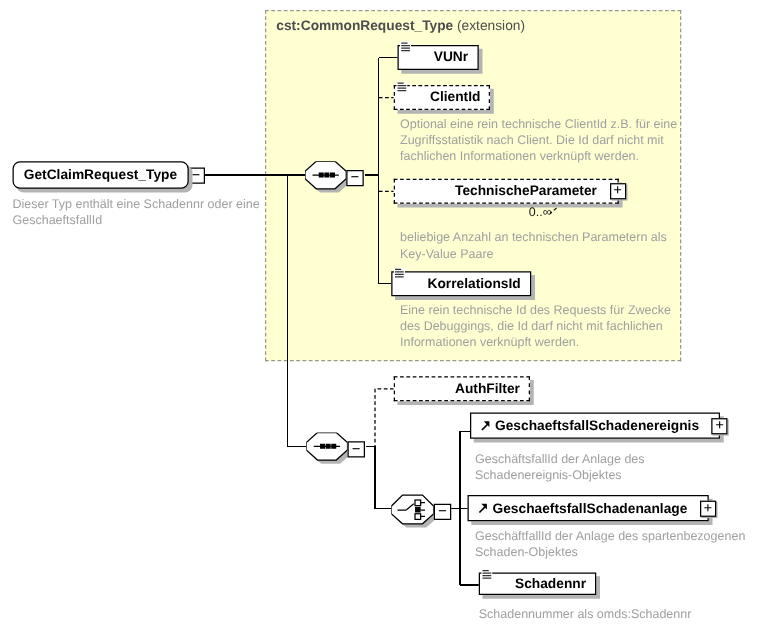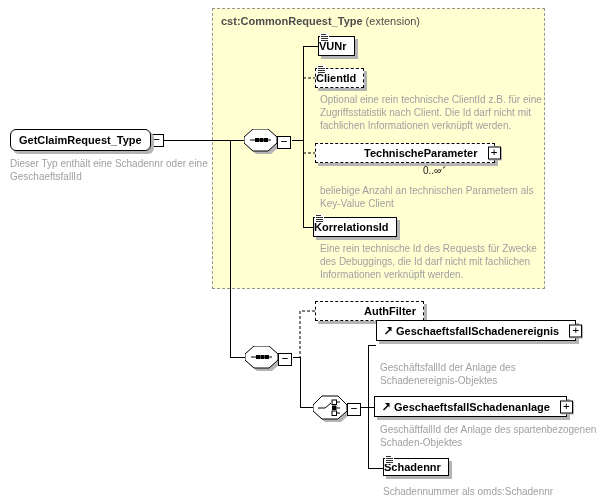--- a/index.html
+++ b/index.html
@@ -13,21 +13,21 @@
   .ext-header .suffix{font-weight:normal;margin-left:3px;}
   
   #wires{position:absolute;left:0;top:0;z-index:1;}
   
   .node{position:absolute;display:flex;align-items:center;z-index:2;}
   .el{position:relative;display:flex;align-items:center;height:20px;background:#fff;
       border:1px solid #000;box-shadow:3px 3px 0 #b4b4b4;padding:0 7px;
       font-size:11px;font-weight:bold;color:#000;white-space:nowrap;box-sizing:border-box;}
   .el.rootbox{height:22px;border-radius:6px;padding:0 8px;}
   .el.opt{border-style:dashed;padding-left:48px;}
-  .el.has-icon{padding-left:0;}
+  .el.has-icon{padding-left:28px;}
   .eicon{position:absolute;left:1px;top:-4px;}
   .refarrow{margin-right:3px;display:inline-flex;}
   .btn{width:14px;height:13px;background:#fff;border:1px solid #000;box-sizing:border-box;
        font:11px/10px "DejaVu Sans Mono",monospace;text-align:center;color:#000;
        margin-left:-1px;flex:0 0 auto;cursor:default;}
   .el .btn.expander{position:absolute;right:-7px;top:50%;transform:translateY(-50%);
        width:13px;box-shadow:1px 1px 0 #b4b4b4;}
   .comp-minus{margin-left:-4px;}
   
   .ann{position:absolute;z-index:2;font-size:10px;line-height:13px;color:#a0a0a0;white-space:nowrap;}
@@ -124,21 +124,21 @@
 
   <div class="node" style="left:315px;top:143px;">
     <div class="el opt" style="padding-right:16px;">
       <span>TechnischeParameter</span>
       <span class="btn expander">+</span>
     </div>
   </div>
   <div class="occ">0..∞</div>
   <div class="ann" style="left:320px;top:184px;">
     <div>beliebige Anzahl an technischen Parametern als</div>
-    <div>Key-Value Client</div>
+    <div>Key-Value Paare</div>
   </div>
 
   <div class="node" style="left:313px;top:217px;">
     <div class="el has-icon">
       <svg class="eicon" width="9" height="9">
         <rect x="0" y="0" width="9" height="9" fill="#fff"></rect>
         <line x1="1" y1="1.5" x2="6" y2="1.5" stroke="#333"></line>
         <line x1="1" y1="3.5" x2="8" y2="3.5" stroke="#333"></line>
         <line x1="1" y1="5.5" x2="8" y2="5.5" stroke="#333"></line>
         <line x1="1" y1="7.5" x2="8" y2="7.5" stroke="#333"></line>
@@ -179,21 +179,21 @@
       <rect x="19" y="5" width="4.5" height="4.5" fill="none" stroke="#000"></rect>
       <rect x="19" y="10.5" width="4.5" height="4.5" fill="#000"></rect>
       <rect x="19" y="16" width="4.5" height="4.5" fill="none" stroke="#000"></rect>
       <line x1="23.5" y1="7" x2="27" y2="7" stroke="#000"></line>
       <line x1="23.5" y1="13" x2="27" y2="13" stroke="#000"></line>
       <line x1="23.5" y1="18" x2="27" y2="18" stroke="#000"></line>
     </svg>
     <div class="btn comp-minus">−</div>
   </div>
 
-  <div class="node" style="left:376px;top:320px;justify-content:flex-end;">
+  <div class="node" style="left:376px;top:330px;justify-content:flex-end;">
     <div class="el" style="height:21px;padding-right:16px;">
       <svg class="refarrow" width="9" height="9">
         <line x1="1.5" y1="8" x2="6.5" y2="3" stroke="#000" stroke-width="1.4"></line>
         <polygon points="7.5,1 7.5,5.5 3,1" fill="#000"></polygon>
       </svg>
       <span>GeschaeftsfallSchadenereignis</span>
       <span class="btn expander">+</span>
     </div>
   </div>
   <div class="ann" style="left:380px;top:361px;">

